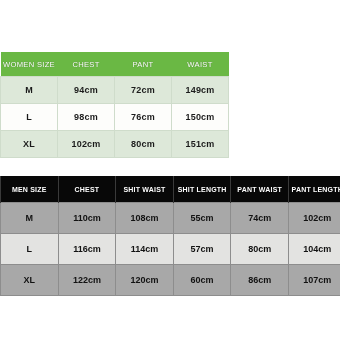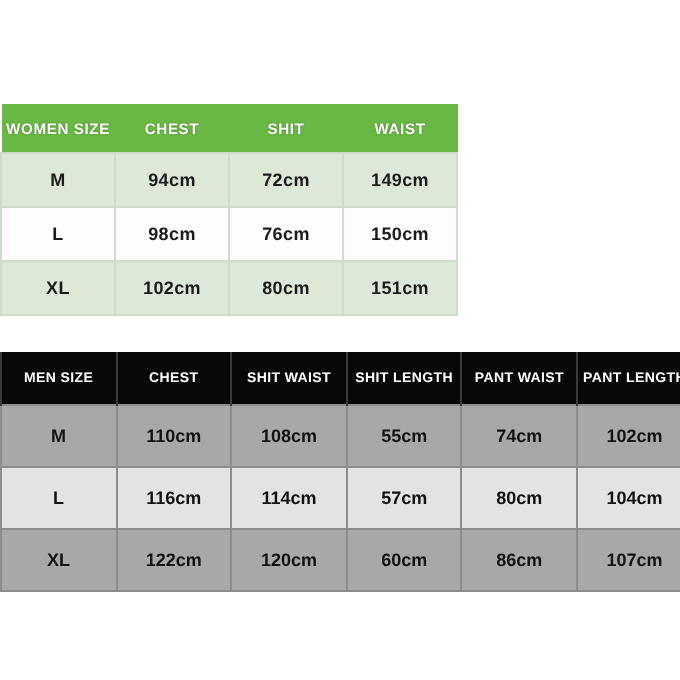--- a/index.html
+++ b/index.html
@@ -38,21 +38,21 @@
     text-align: center;
     vertical-align: middle;
     padding: 0;
     font-size: 8.5px;
     letter-spacing: 0.2px;
     color: #1b1b1b;
   }
   .women-table thead th {
     background: #6ab844;
     color: #ffffff;
-    font-weight: bold;
+    font-weight: normal;
     font-size: 7.6px;
     letter-spacing: 0.3px;
     height: 24px;
     border: none;
     text-shadow: 0 0 1px rgba(0,0,0,0.35);
   }
   .women-table tbody td {
     border: 1px solid #cfdccb;
     font-weight: bold;
     font-size: 9px;
@@ -107,21 +107,21 @@
 </head>
 <body>
 
 <div class="sheet">
 
   <table class="women-table">
     <thead>
       <tr>
         <th>WOMEN SIZE</th>
         <th>CHEST</th>
-        <th>SHIT</th>
+        <th>PANT</th>
         <th>WAIST</th>
       </tr>
     </thead>
     <tbody>
       <tr class="shade">
         <td>M</td>
         <td>94cm</td>
         <td>72cm</td>
         <td>149cm</td>
       </tr>

